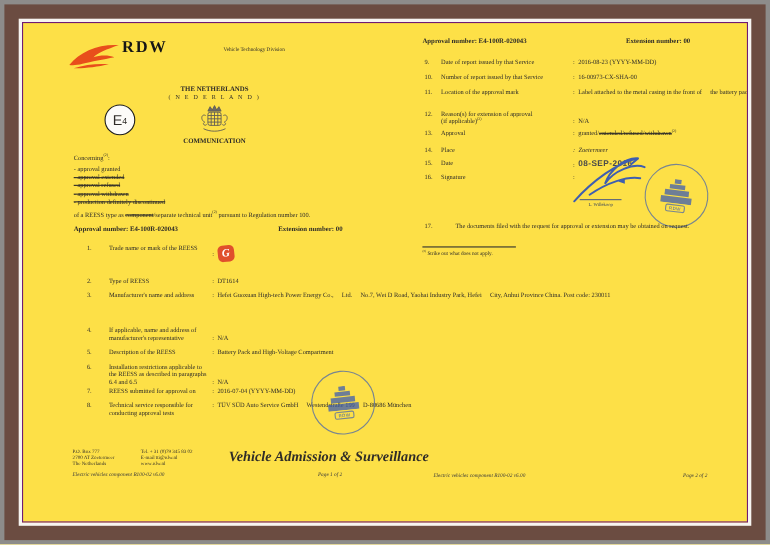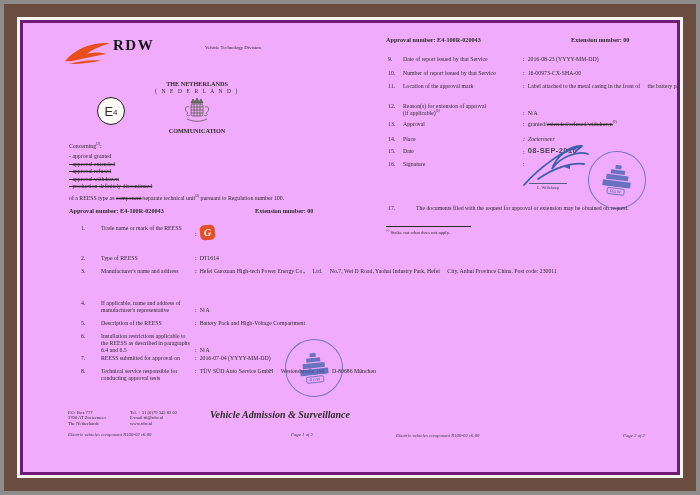--- a/index.html
+++ b/index.html
@@ -1,19 +1,19 @@
 <!DOCTYPE html>
 <html><head>
 <meta charset="utf-8">
 <style>
   html,body{margin:0;padding:0}
   .outer{box-sizing:border-box;width:700px;height:495px;background:#8d8c8a;padding:4px;font-family:"Liberation Serif",serif;color:#2f2c28}
   .frame{box-sizing:border-box;width:100%;height:100%;background:#6b4c41;padding:13px}
   .mat{box-sizing:border-box;width:100%;height:100%;background:#f7f5f1;padding:3px}
-  .paper{box-sizing:border-box;position:relative;width:100%;height:100%;background:#f0abfc;border:3px solid #701a75;overflow:hidden}
+  .paper{box-sizing:border-box;position:relative;width:100%;height:100%;background:#fde047;border:1px solid #701a75;overflow:hidden}
   .abs{position:absolute}
   .t{font-size:5.8px;line-height:7px}
   .t62{font-size:6.2px;line-height:7.5px}
   .t55{font-size:5.5px;line-height:6.5px}
   .tiny{font-size:4.8px;line-height:5.6px}
   .tinyf{font-size:4.6px;line-height:5.4px}
   .b{font-weight:bold}
   .it{font-style:italic}
   .center{text-align:center}
   .sp{letter-spacing:1.6px}
@@ -34,21 +34,21 @@
   .off1{margin-top:7px}
   .off2{margin-top:14px}
   .ap:not(.last)::after{content:"/"}
   .emark{width:26px;height:26px;border:1.4px solid #1d1d1d;border-radius:50%;display:flex;align-items:center;justify-content:center;font-family:"Liberation Sans",sans-serif;background:#fcfbf8}
   .emark .e{font-size:13px;line-height:13px}
   .emark .four{font-size:8px;line-height:8px;margin-top:3px}
   .gx{width:15px;height:15px;border-radius:4.5px;background:#e0502c;color:#fff;display:inline-flex;align-items:center;justify-content:center;font-style:italic;font-weight:bold;font-size:10px;transform:rotate(-6deg)}
   .stamp{border:1.6px solid rgba(62,94,176,.7);border-radius:50%;display:flex;flex-direction:column;align-items:center;justify-content:center;gap:1px;color:#3e5eb0;background:rgba(255,255,255,0)}
   .stamp-label{font-size:4px;line-height:5px;border:.7px solid rgba(62,94,176,.7);border-radius:2px;padding:0 2px;letter-spacing:.5px;font-family:"Liberation Sans",sans-serif}
   .date-stamp{font-family:"Liberation Sans",sans-serif;font-size:7.5px;font-weight:700;color:#4a4a4a;letter-spacing:.4px;position:relative;top:-1px}
-  .dept{font-style:italic;font-size:10px;font-weight:600}
+  .dept{font-style:italic;font-size:13px;font-weight:600}
   .docref{font-style:italic;font-size:4.8px;color:#3a3a3a}
   .sig-name{font-size:4.2px;color:#33415e;border-top:.6px solid #55617e;padding-top:.5px;width:38px;text-align:center}
   .fnrule{border-top:1.4px solid #2e2e2e;width:85px;height:0}
 </style>
 </head>
 <body>
 
 <div class="outer">
 <div class="frame">
 <div class="mat">

